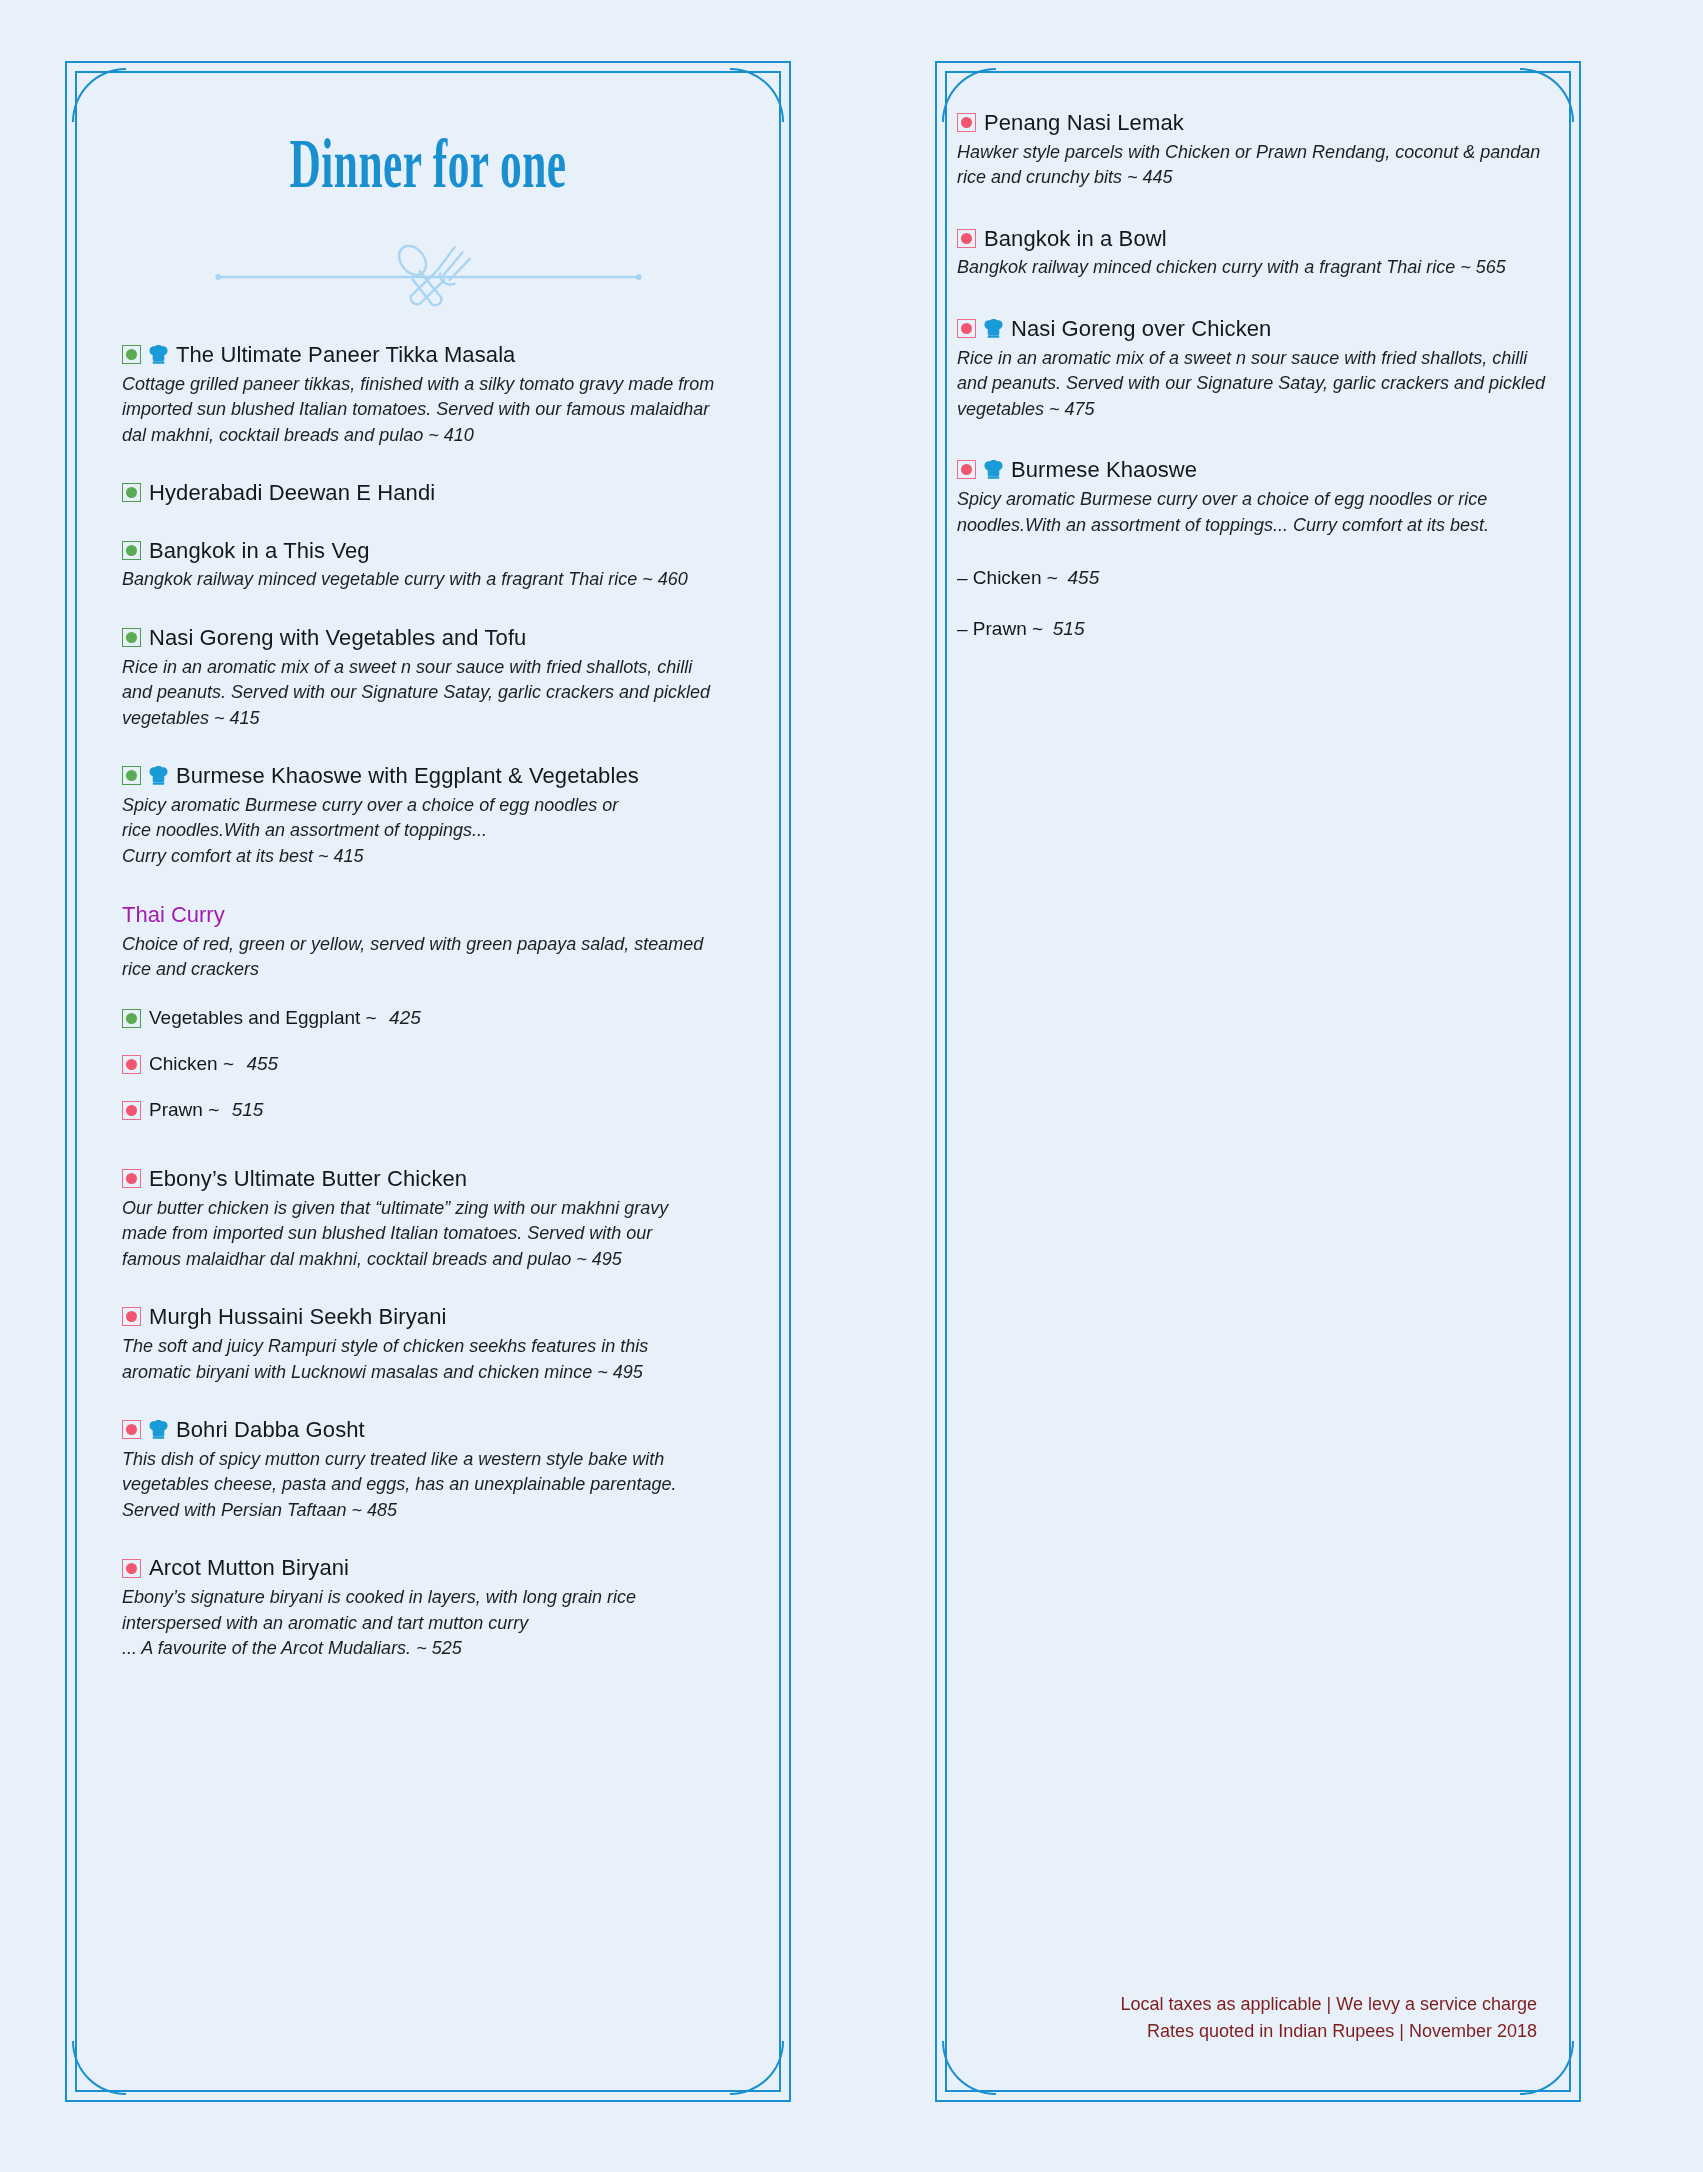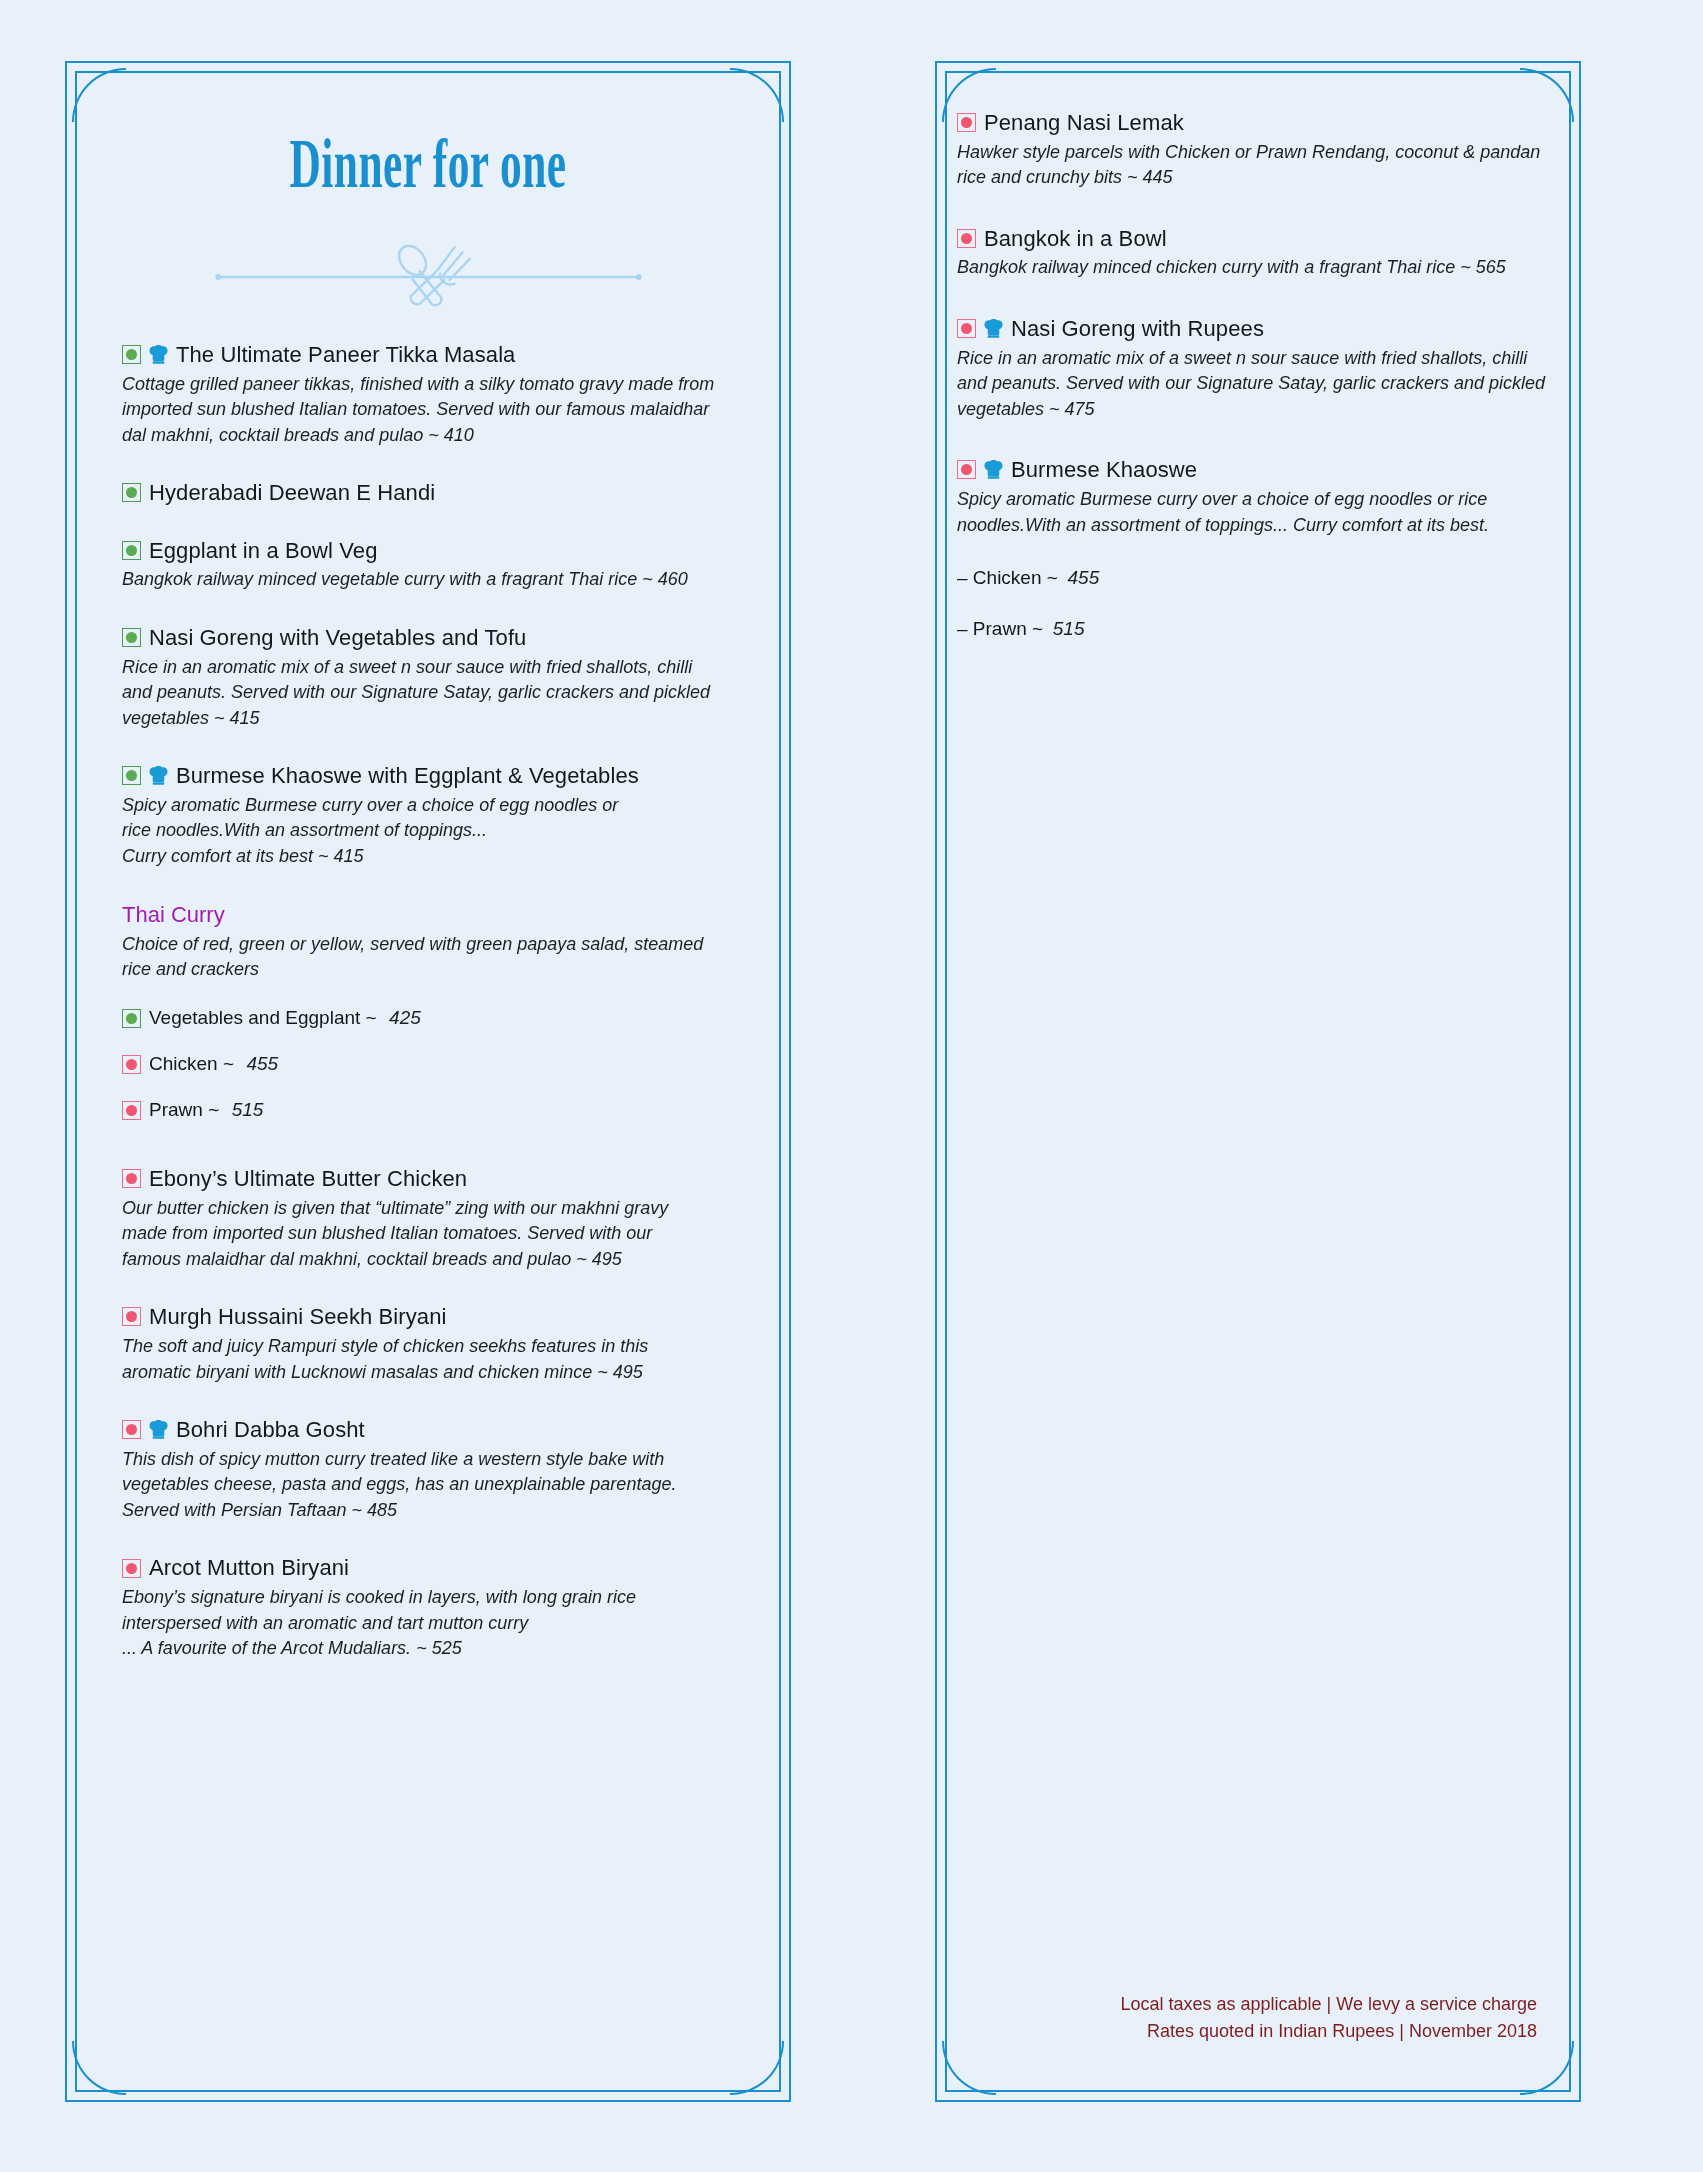--- a/index.html
+++ b/index.html
@@ -293,21 +293,21 @@
               </span>
             <span class="item-name">Hyderabadi Deewan E Handi</span>
           </div>
         </div>
 
         <div class="item">
           <div class="item-head">
             <span class="marker veg">
                 <i></i>
               </span>
-            <span class="item-name">Eggplant in a Bowl Veg</span>
+            <span class="item-name">Bangkok in a This Veg</span>
           </div>
           <div class="item-desc">Bangkok railway minced vegetable curry with a fragrant Thai rice ~ 460</div>
         </div>
 
         <div class="item">
           <div class="item-head">
             <span class="marker veg">
                 <i></i>
               </span>
             <span class="item-name">Nasi Goreng with Vegetables and Tofu</span>
@@ -477,21 +477,21 @@
               <svg width="19" height="20.3" viewBox="0 0 26 28">
                   <g fill="#1a9ad6">
                     <ellipse cx="6.5" cy="8" rx="6" ry="6.2"></ellipse>
                     <ellipse cx="19.5" cy="8" rx="6" ry="6.2"></ellipse>
                     <ellipse cx="13" cy="6" rx="6.8" ry="6.2"></ellipse>
                     <rect x="5" y="11" width="16" height="11" rx="1.6"></rect>
                     <rect x="5" y="22.5" width="16" height="3.4" rx="1"></rect>
                   </g>
                 </svg>
             </span>
-            <span class="item-name">Nasi Goreng with Rupees</span>
+            <span class="item-name">Nasi Goreng over Chicken</span>
           </div>
           <div class="item-desc">Rice in an aromatic mix of a sweet n sour sauce with fried shallots, chilli
 and peanuts. Served with our Signature Satay, garlic crackers and pickled
 vegetables ~ 475</div>
         </div>
 
         <div class="item">
           <div class="item-head">
             <span class="marker nonveg">
                 <i></i>

